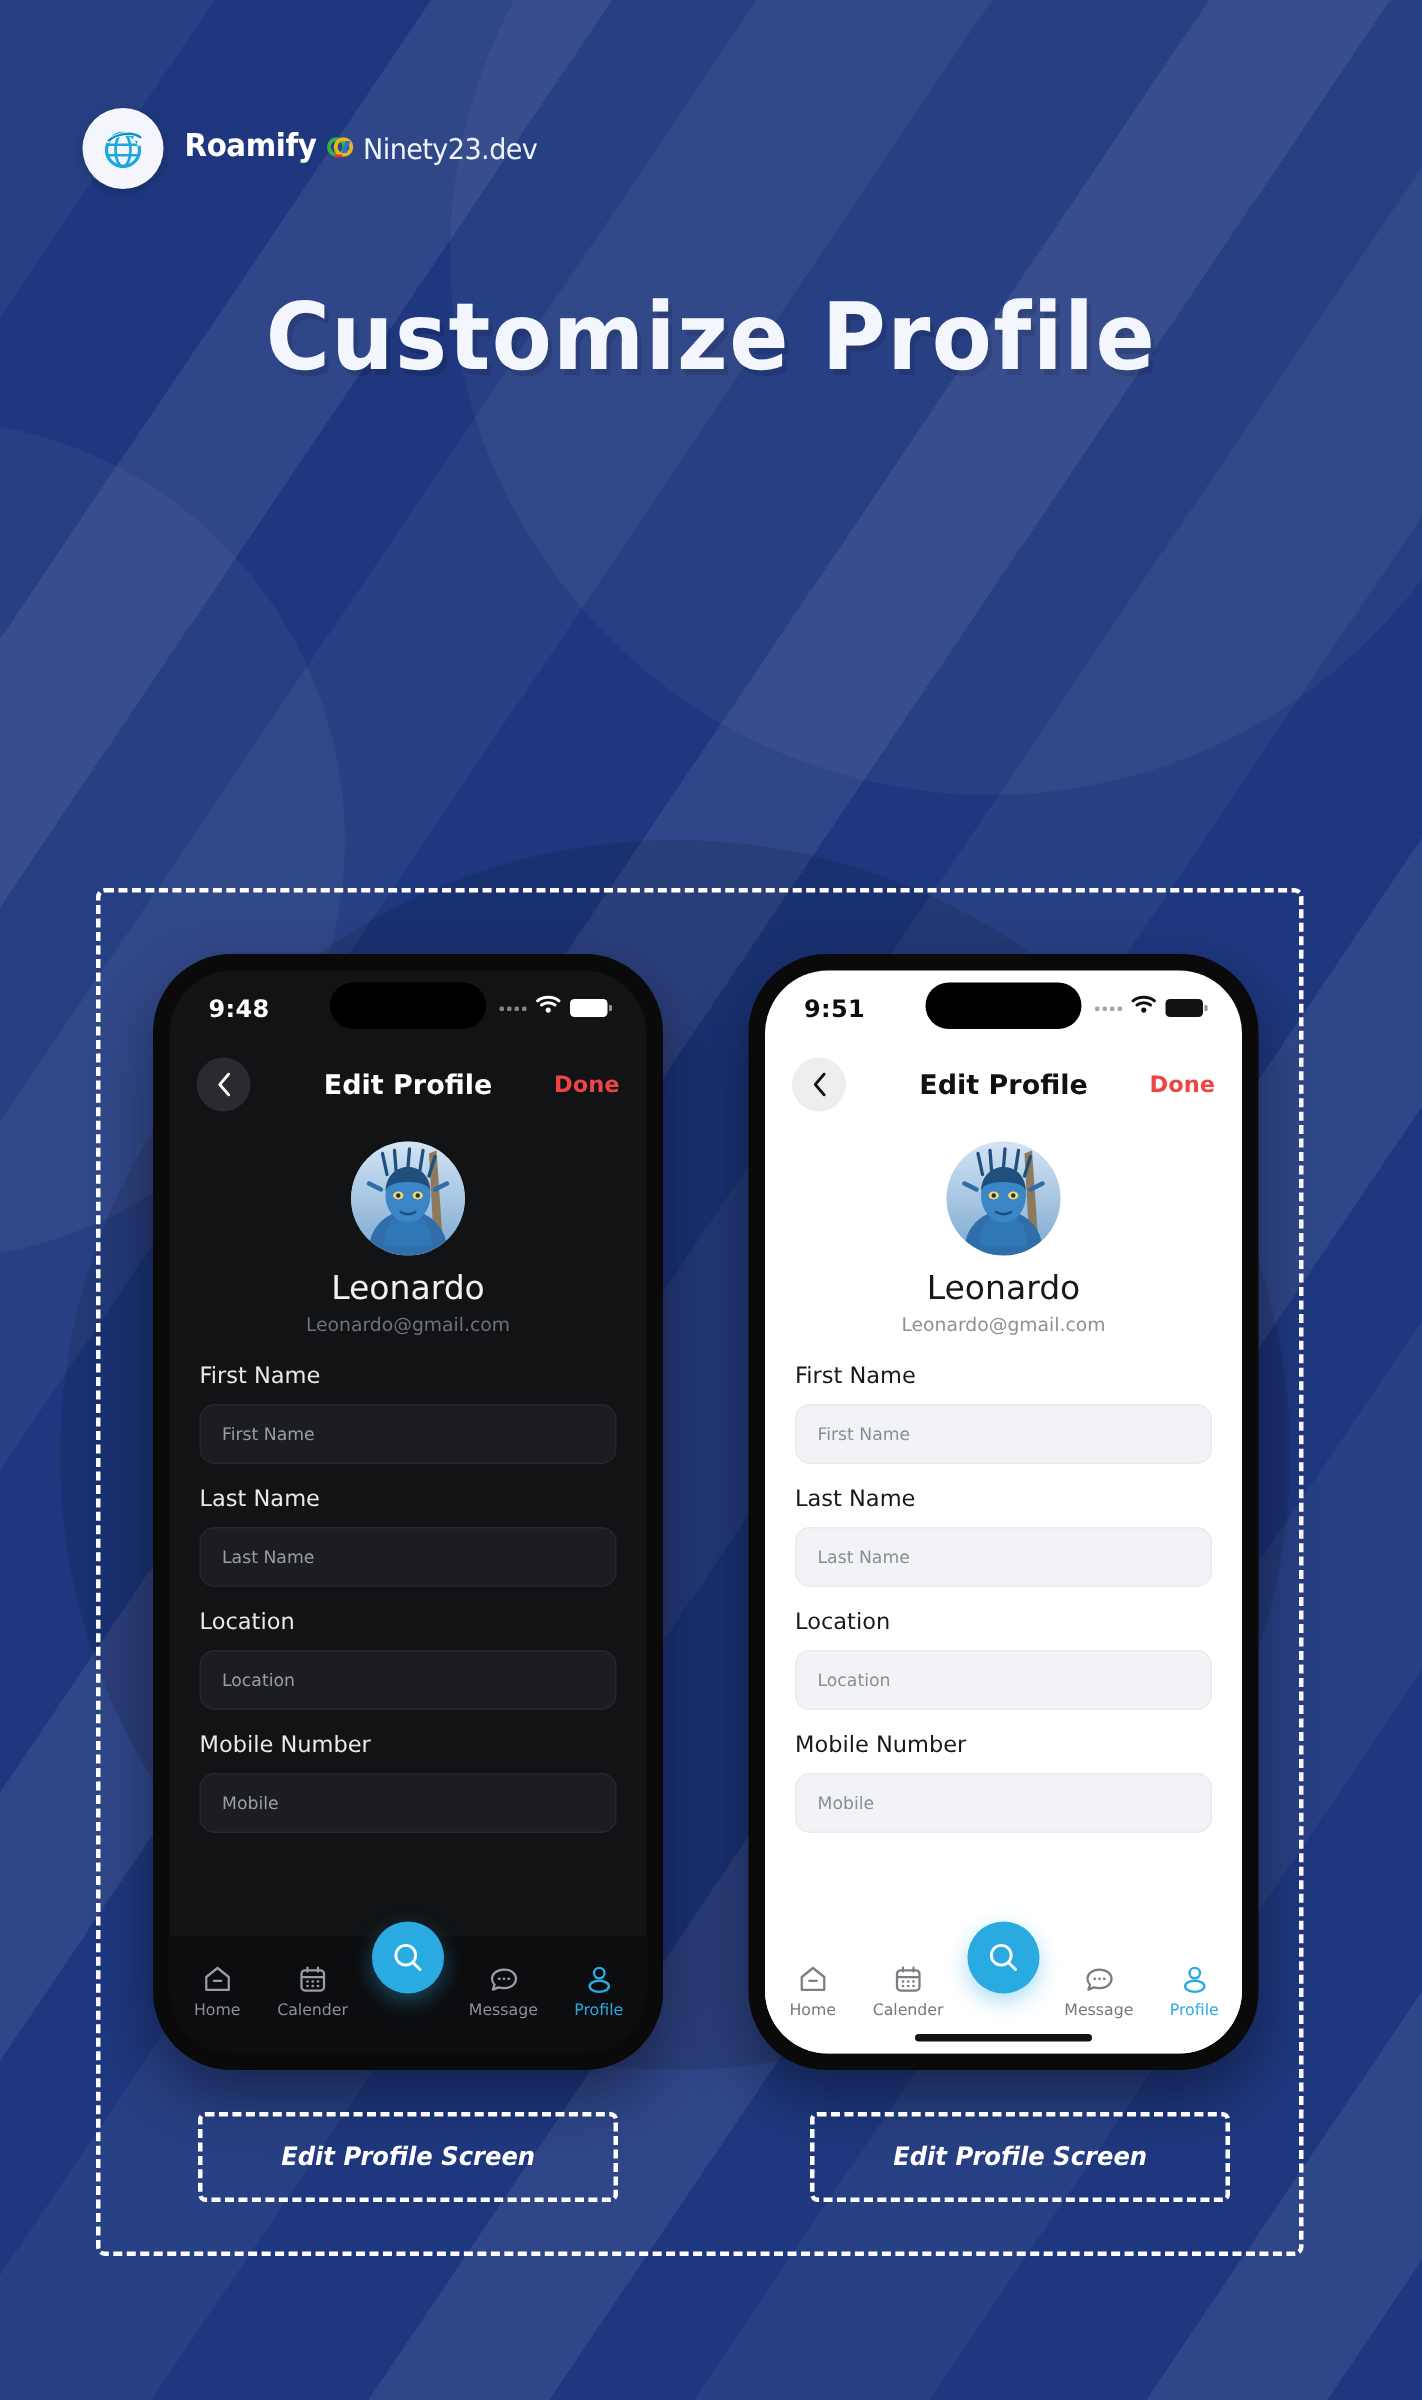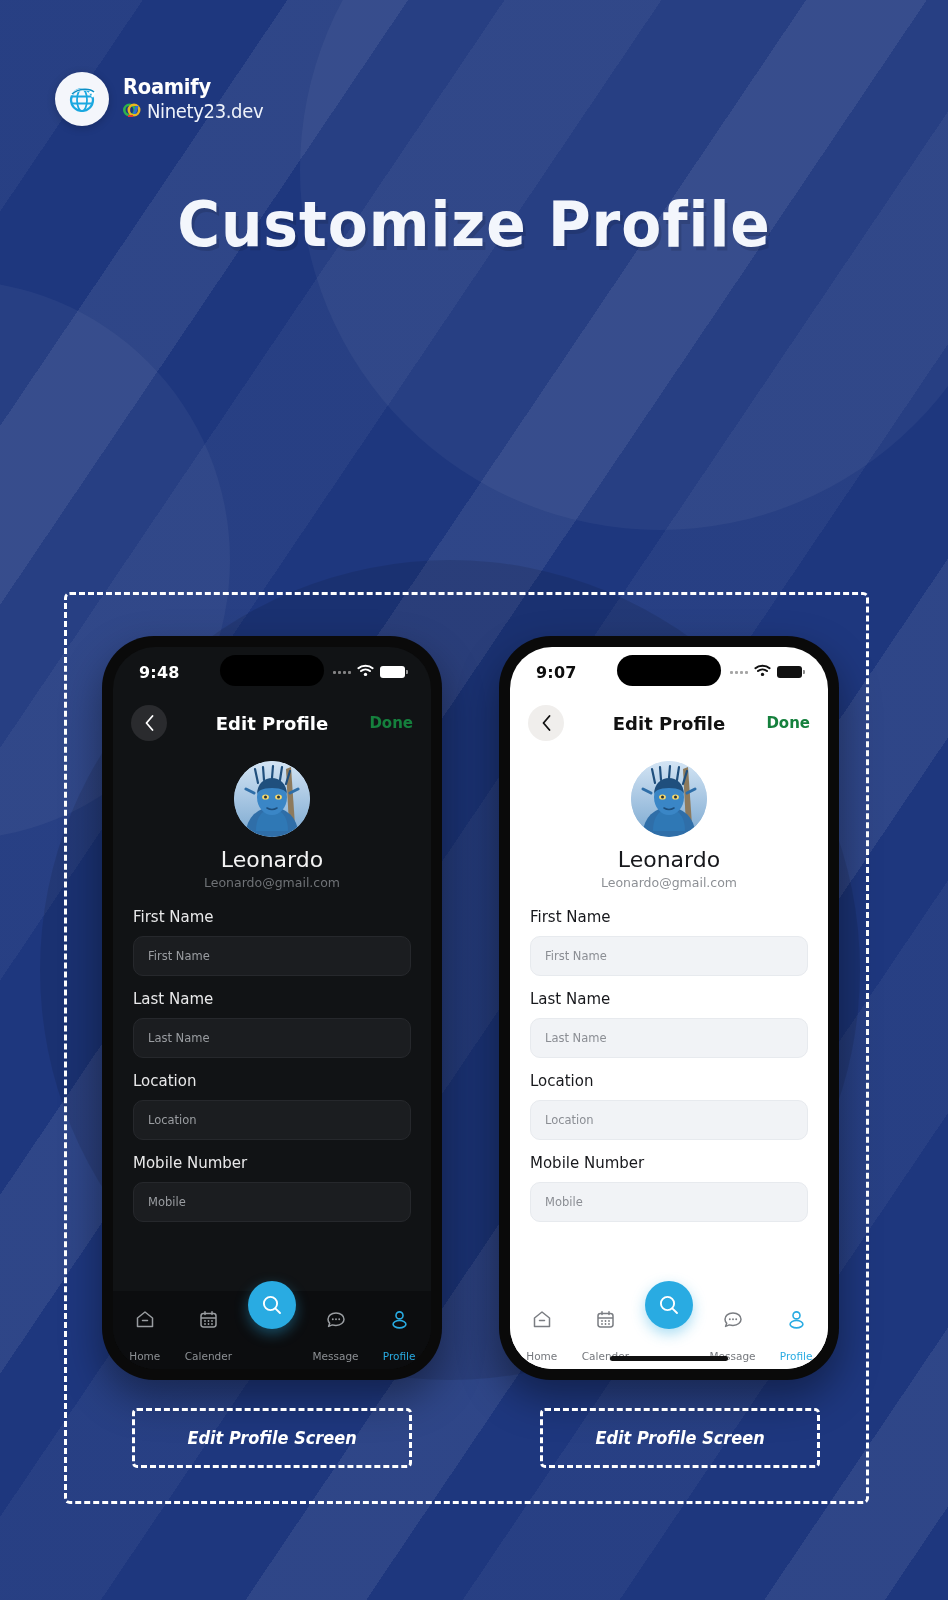--- a/index.html
+++ b/index.html
@@ -56,21 +56,21 @@
     gap: 14px;
     z-index: 5;
   }
   .brand-logo {
     width: 54px; height: 54px;
     border-radius: 50%;
     background: #f4f6fb;
     display: flex; align-items: center; justify-content: center;
     box-shadow: 0 2px 8px rgba(0,0,0,0.2);
   }
-  .brand-text { display: flex; flex-direction: column; line-height: 1.05; }
+  .brand-text { display: flex; flex-direction: row; line-height: 1.05; }
   .brand-name {
     font-family: "DejaVu Sans", sans-serif;
     font-weight: bold;
     font-size: 21px;
     color: #ffffff;
     letter-spacing: -0.3px;
     transform: scaleX(0.93);
     transform-origin: left center;
   }
   .brand-sub {
@@ -223,21 +223,21 @@
     font-size: 18px; font-weight: bold;
     font-family: "DejaVu Sans", sans-serif;
     pointer-events: none;
   }
   .dark .nav-title  { color: #ffffff; }
   .light .nav-title { color: #111111; }
   .done-btn {
     margin-left: auto;
     font-size: 15px;
     font-weight: bold;
-    color: #15803d;
+    color: #ef4444;
     font-family: "DejaVu Sans", sans-serif;
   }
 
   
   .profile {
     text-align: center;
     padding-top: 12px;
   }
   .avatar {
     width: 76px; height: 76px;
@@ -301,21 +301,21 @@
     align-items: flex-start;
     padding-top: 18px;
   }
   .dark .tabbar  { background: #0c0d0f; }
   .light .tabbar { background: #ffffff; }
   .tab {
     flex: 1;
     display: flex;
     flex-direction: column;
     align-items: center;
-    gap: 21px;
+    gap: 5px;
   }
   .tab-ico { height: 20px; display: flex; align-items: center; }
   .tab-label {
     font-size: 10.5px;
     font-family: "DejaVu Sans", sans-serif;
   }
   .dark .tab-label  { color: #8d9094; }
   .light .tab-label { color: #75787d; }
   .tab.active .tab-label { color: #29abe2; }
   .tab.fab { position: relative; }
@@ -548,21 +548,21 @@
       </div>
 
       <div class="home-indicator"></div>
     </div>
   </div>
 
   <div class="phone right">
     <div class="screen light">
 
       <div class="statusbar">
-        <span class="sb-time">9:07</span>
+        <span class="sb-time">9:51</span>
         <div class="notch"></div>
         <div class="sb-right">
           <span class="sb-dots">
               <i></i>
               <i></i>
               <i></i>
               <i></i>
             </span>
           <span>
             <svg class="wifi" viewBox="0 0 17 13">

